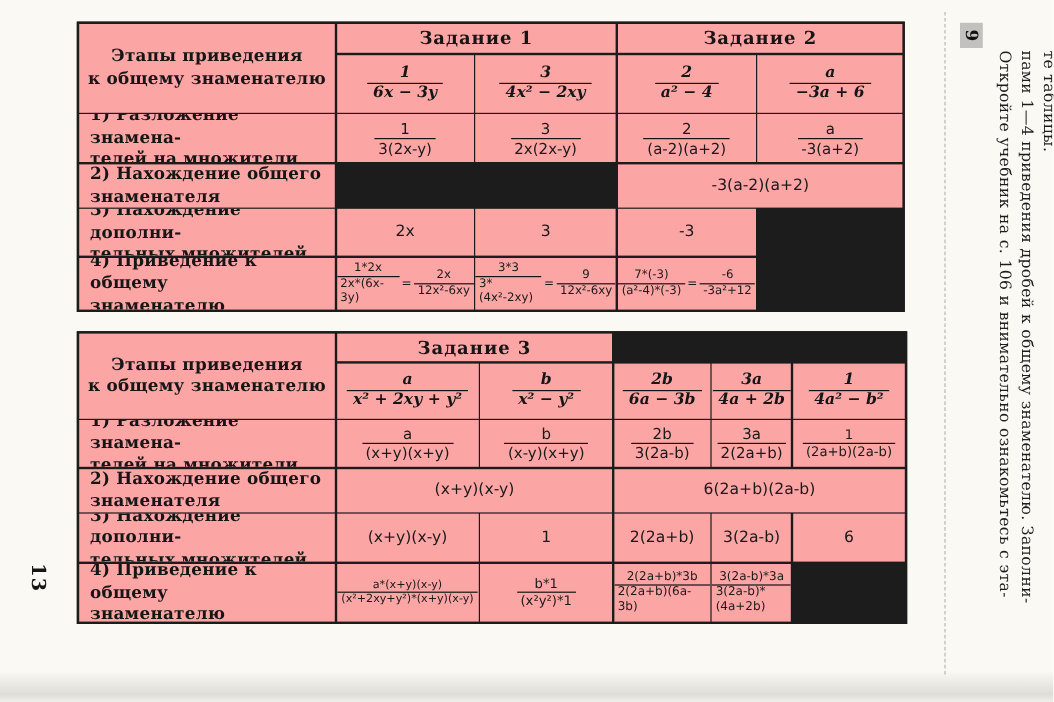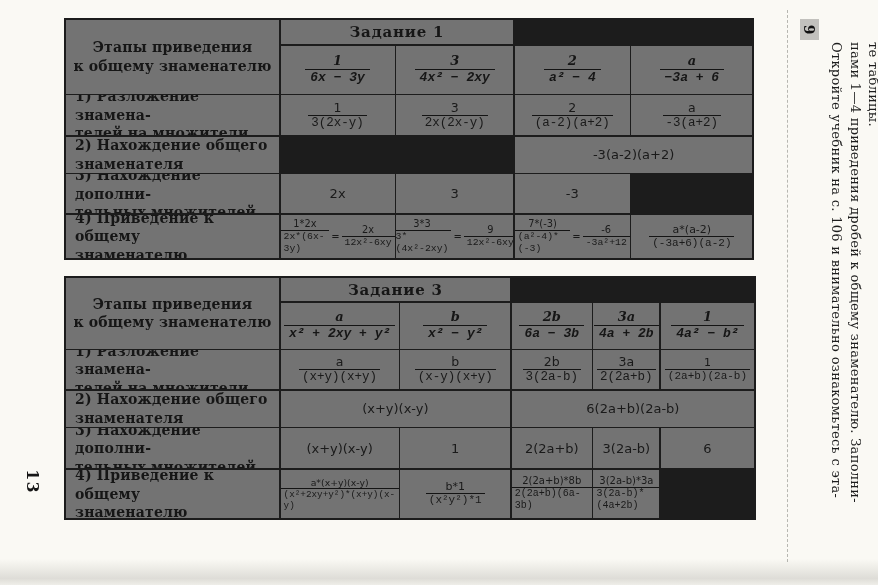--- a/index.html
+++ b/index.html
@@ -12,28 +12,28 @@
   .gridtable{
     position:absolute; display:grid; gap:1.6px;
     background:#1c1c1c; border:2.2px solid #1c1c1c;
   }
   .t1{ left:64px; top:18px;
     grid-template-columns:213px 114px 117px 115px 121px;
     grid-template-rows:24px 48px 40px 36px 39px 43px; }
   .t2{ left:64px; top:276px;
     grid-template-columns:213px 118px 110px 80px 66px 93px;
     grid-template-rows:23px 46px 39px 36px 40px 48px; }
-  .cell{ background:#737373; display:flex; align-items:center; justify-content:center; overflow:hidden; }
+  .cell{ background:#fca5a5; display:flex; align-items:center; justify-content:center; overflow:hidden; }
   .labelcell{ flex-direction:column; align-items:flex-start; justify-content:center;
     padding:2px 4px 2px 9px; font-weight:700; font-size:14px; line-height:1.32; letter-spacing:.2px; }
   .stageshead{ align-items:center; text-align:center; padding-left:4px; }
   .taskhead{ font-weight:700; font-size:15px; letter-spacing:.8px; }
   
   .frac{ display:inline-flex; flex-direction:column; align-items:center; line-height:1.25; }
-  .frac .den{ border-top:1.2px solid #141414;font-family:Liberation Mono, monospace; }
+  .frac .den{ border-top:1.2px solid #141414; }
   .pfrac{ font-style:italic; font-weight:700; font-size:13px; }
   .pfrac .num,.pfrac .den{ padding:0 5px; }
   .hand{ font-family:"DejaVu Sans", sans-serif; font-weight:400; color:#1a1a1a; }
   .hfrac{ font-size:12.5px; line-height:1.2; }
   .hfrac .num,.hfrac .den{ padding:0 3px; }
   .plain{ font-size:13px; }
   .eqcell{ gap:2px; }
   .eq9 .hfrac{ font-size:9.8px; }
   .eq9 .eqsign{ font-size:10px; font-family:"DejaVu Sans", sans-serif; }
   .r11 .hfrac{ font-size:11px; }
@@ -59,20 +59,23 @@
 <div class="page">
 
   <div class="gridtable t1">
     <div class="cell labelcell stageshead" style="grid-area:1/1/3/2">
       <span>Этапы приведения</span>
       <span>к общему знаменателю</span>
     </div>
     <div class="cell taskhead" style="grid-area:1/2/2/4">
         <span>Задание 1</span>
       </div>
+    <div class="cell taskhead" style="grid-area:1/4/2/6">
+        <span>Задание 2</span>
+      </div>
 
     <div class="cell" style="grid-area:2/2">
       <span class="frac pfrac">
           <span class="num">1</span>
           <span class="den">6x − 3y</span>
         </span>
     </div>
     <div class="cell" style="grid-area:2/3">
       <span class="frac pfrac">
           <span class="num">3</span>
@@ -163,26 +166,20 @@
     </div>
     <div class="cell hand eqcell eq9" style="grid-area:6/4">
       <span class="frac hfrac">
           <span class="num">7*(-3)</span>
           <span class="den">(a²-4)*(-3)</span>
         </span>
       <span class="eqsign">=</span>
       <span class="frac hfrac">
           <span class="num">-6</span>
           <span class="den">-3a²+12</span>
-        </span>
-    </div>
-    <div class="cell hand r11" style="grid-area:6/5">
-      <span class="frac hfrac">
-          <span class="num">a*(a-2)</span>
-          <span class="den">(-3a+6)(a-2)</span>
         </span>
     </div>
   </div>
 
   <div class="gridtable t2">
     <div class="cell labelcell stageshead" style="grid-area:1/1/3/2">
       <span>Этапы приведения</span>
       <span>к общему знаменателю</span>
     </div>
     <div class="cell taskhead" style="grid-area:1/2/2/4">
@@ -283,21 +280,21 @@
         </span>
     </div>
     <div class="cell hand r11" style="grid-area:6/3">
       <span class="frac hfrac">
           <span class="num">b*1</span>
           <span class="den">(x²y²)*1</span>
         </span>
     </div>
     <div class="cell hand r10" style="grid-area:6/4">
       <span class="frac hfrac">
-          <span class="num">2(2a+b)*8b</span>
+          <span class="num">2(2a+b)*3b</span>
           <span class="den">2(2a+b)(6a-3b)</span>
         </span>
     </div>
     <div class="cell hand r10" style="grid-area:6/5">
       <span class="frac hfrac">
           <span class="num">3(2a-b)*3a</span>
           <span class="den">3(2a-b)*(4a+2b)</span>
         </span>
     </div>
   </div>

